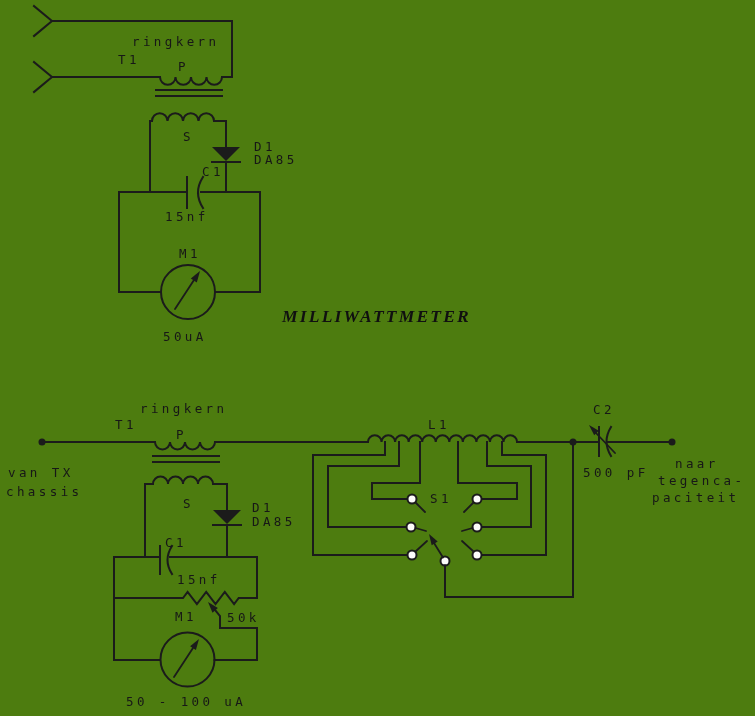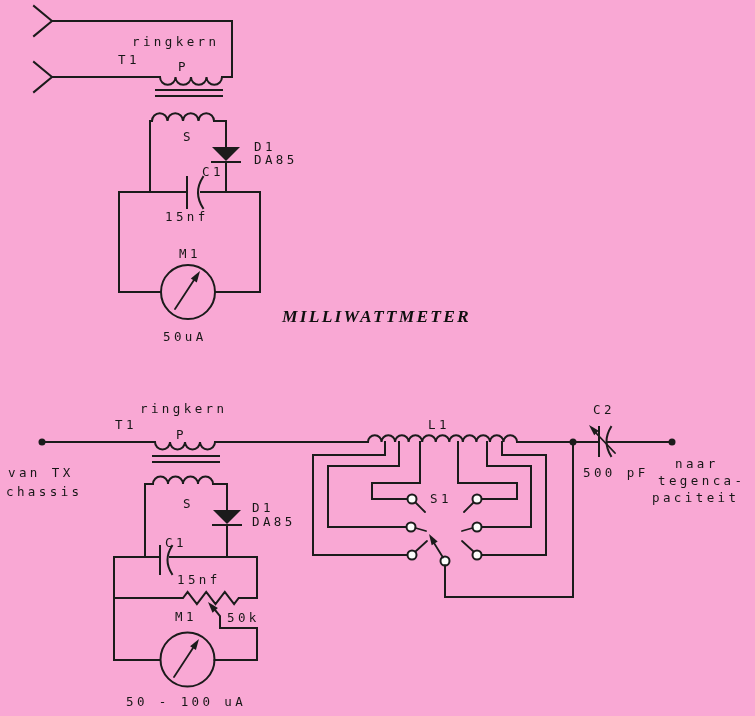--- a/index.html
+++ b/index.html
@@ -1,16 +1,16 @@
 <!DOCTYPE html>
 <html><head>
 <meta charset="utf-8">
 <style>
   html,body{margin:0;padding:0;background:#e8e8e8;}
-  .page{width:755px;height:716px;background:#f9a8d4;position:relative;overflow:hidden;}
+  .page{width:755px;height:716px;background:#4d7c0f;position:relative;overflow:hidden;}
   .wire{stroke:#1b1b1b;stroke-width:2;fill:none;stroke-linecap:square;}
   .thin{stroke:#1b1b1b;stroke-width:1.8;fill:none;stroke-linecap:round;}
   .ink{fill:#1b1b1b;stroke:none;}
   .contact{fill:#fcfcfa;stroke:#1b1b1b;stroke-width:2;}
   .lbl{font-family:"DejaVu Sans Mono",monospace;font-size:12.5px;letter-spacing:3.4px;fill:#171717;}
   .title{font-family:"Liberation Serif",serif;font-style:italic;font-weight:600;font-size:17.5px;letter-spacing:2.2px;fill:#101010;}
 </style>
 </head>
 <body>
 

